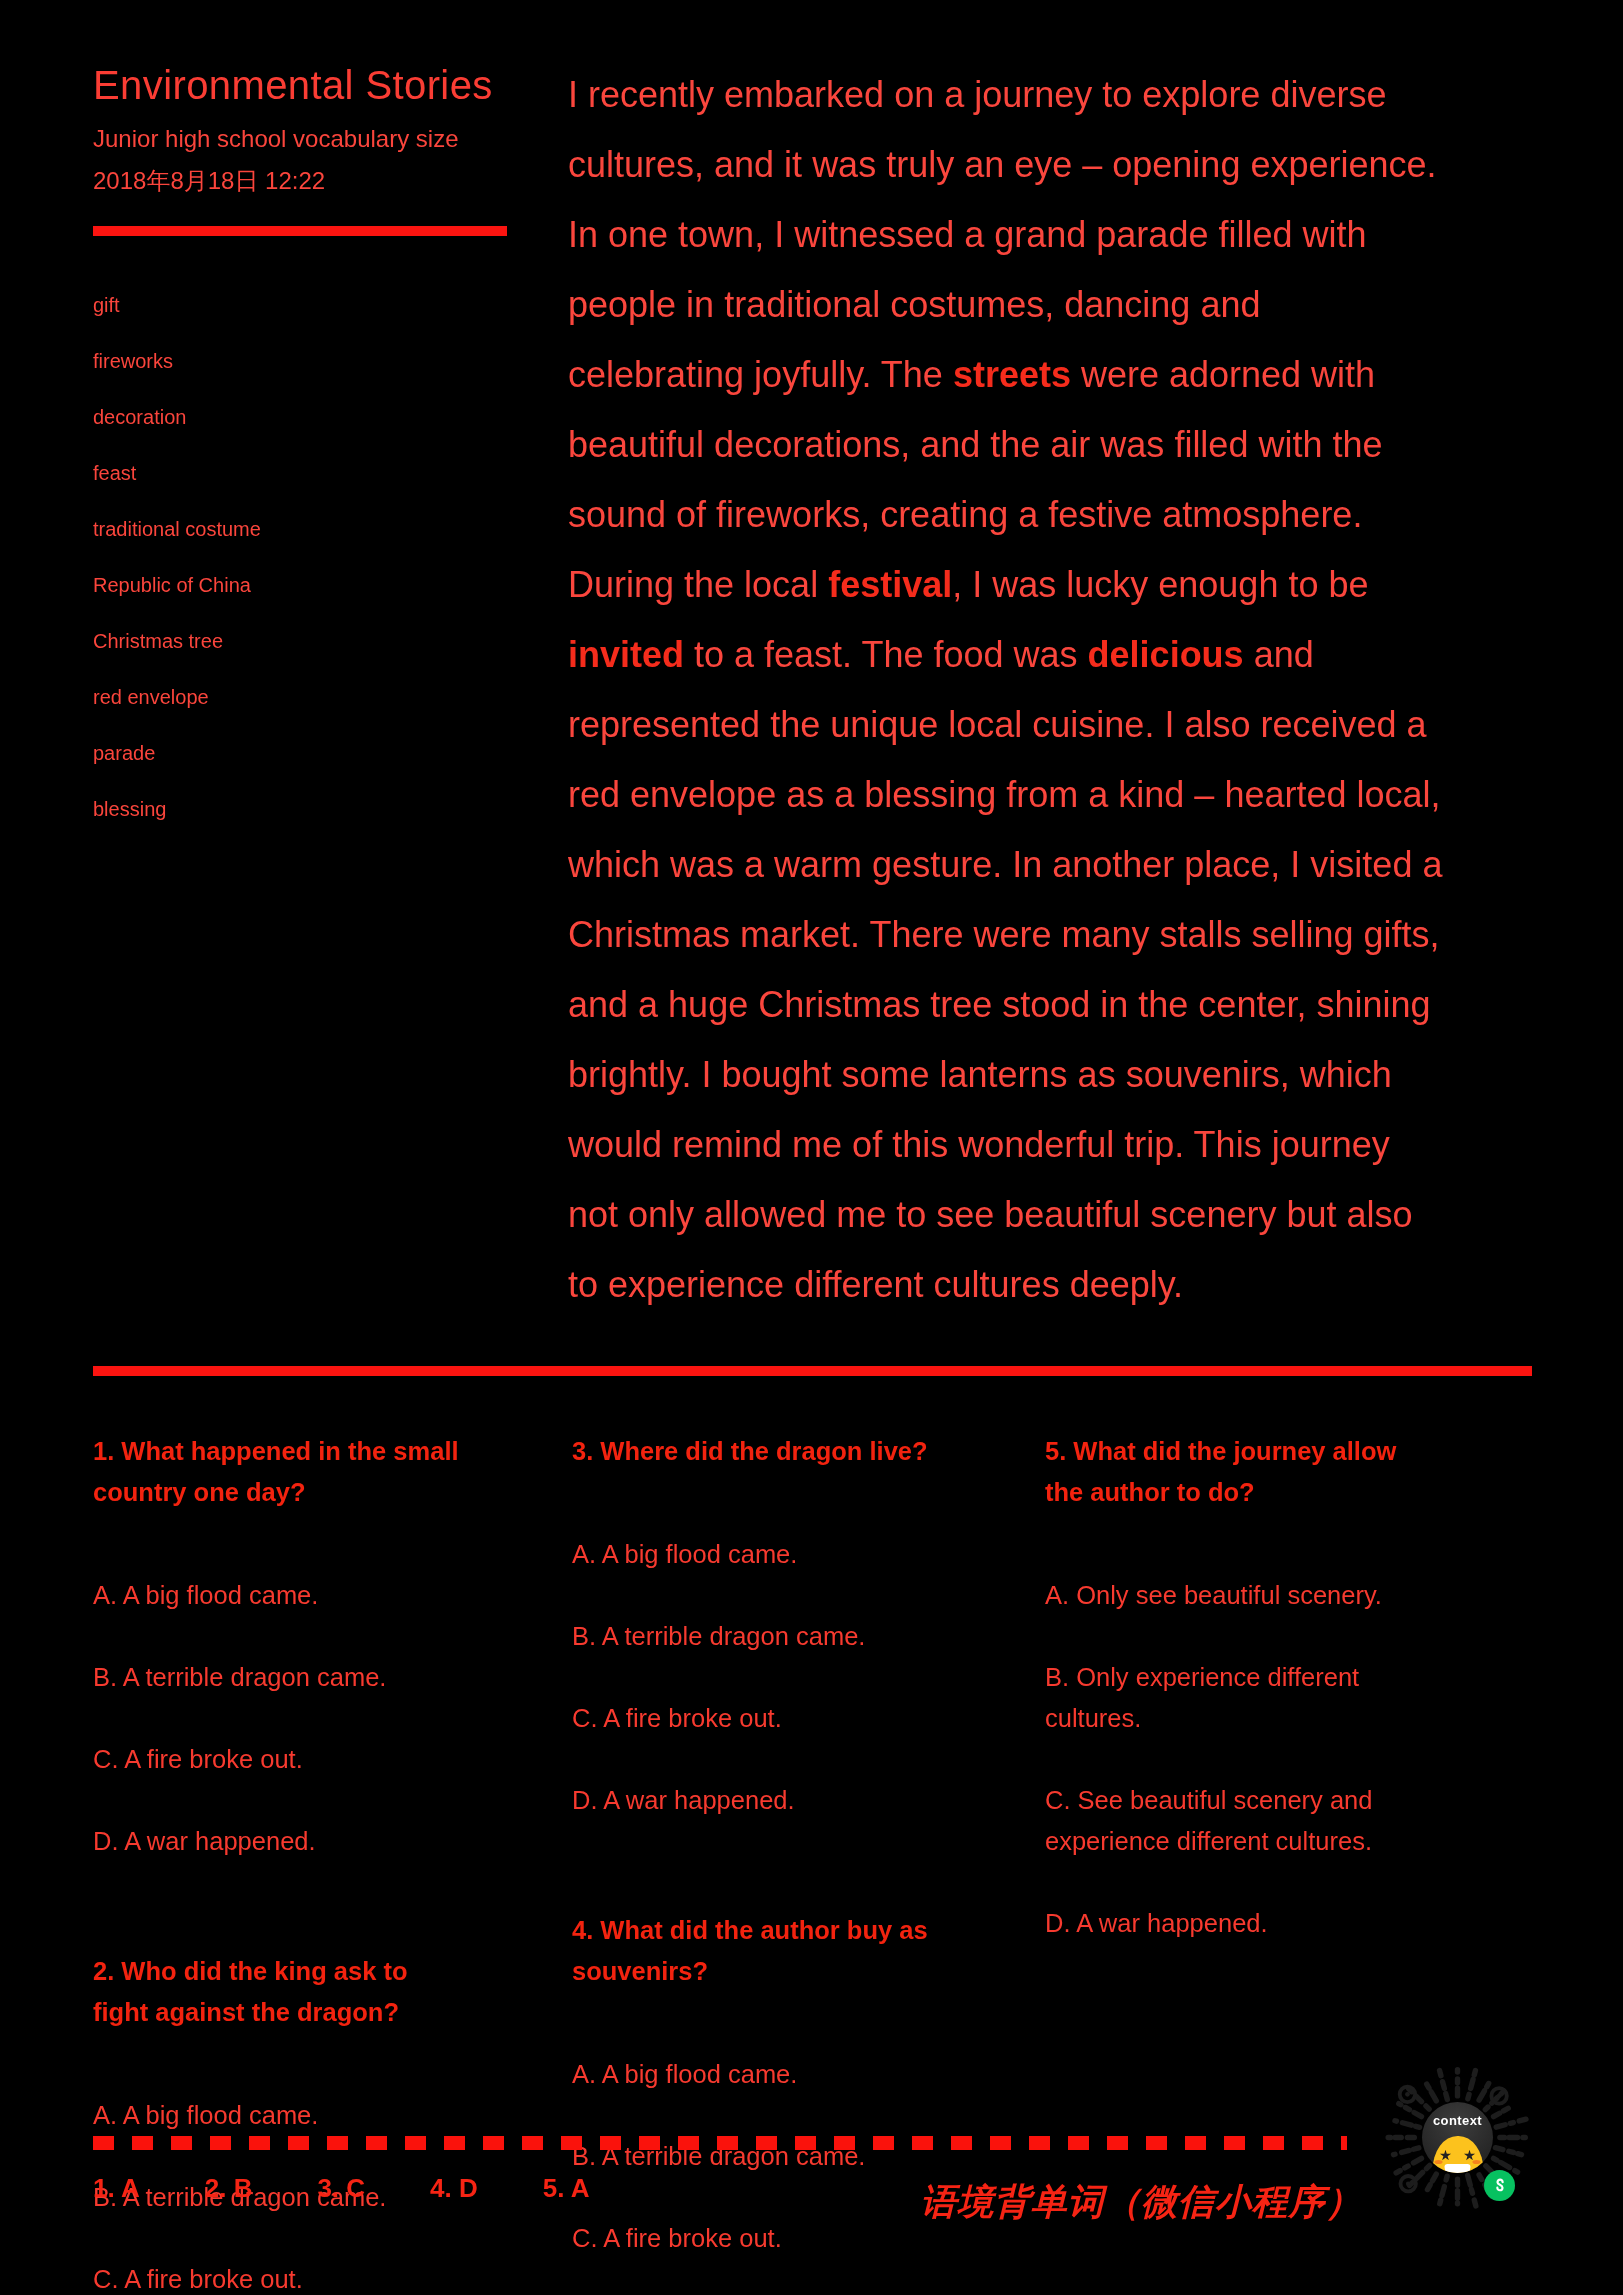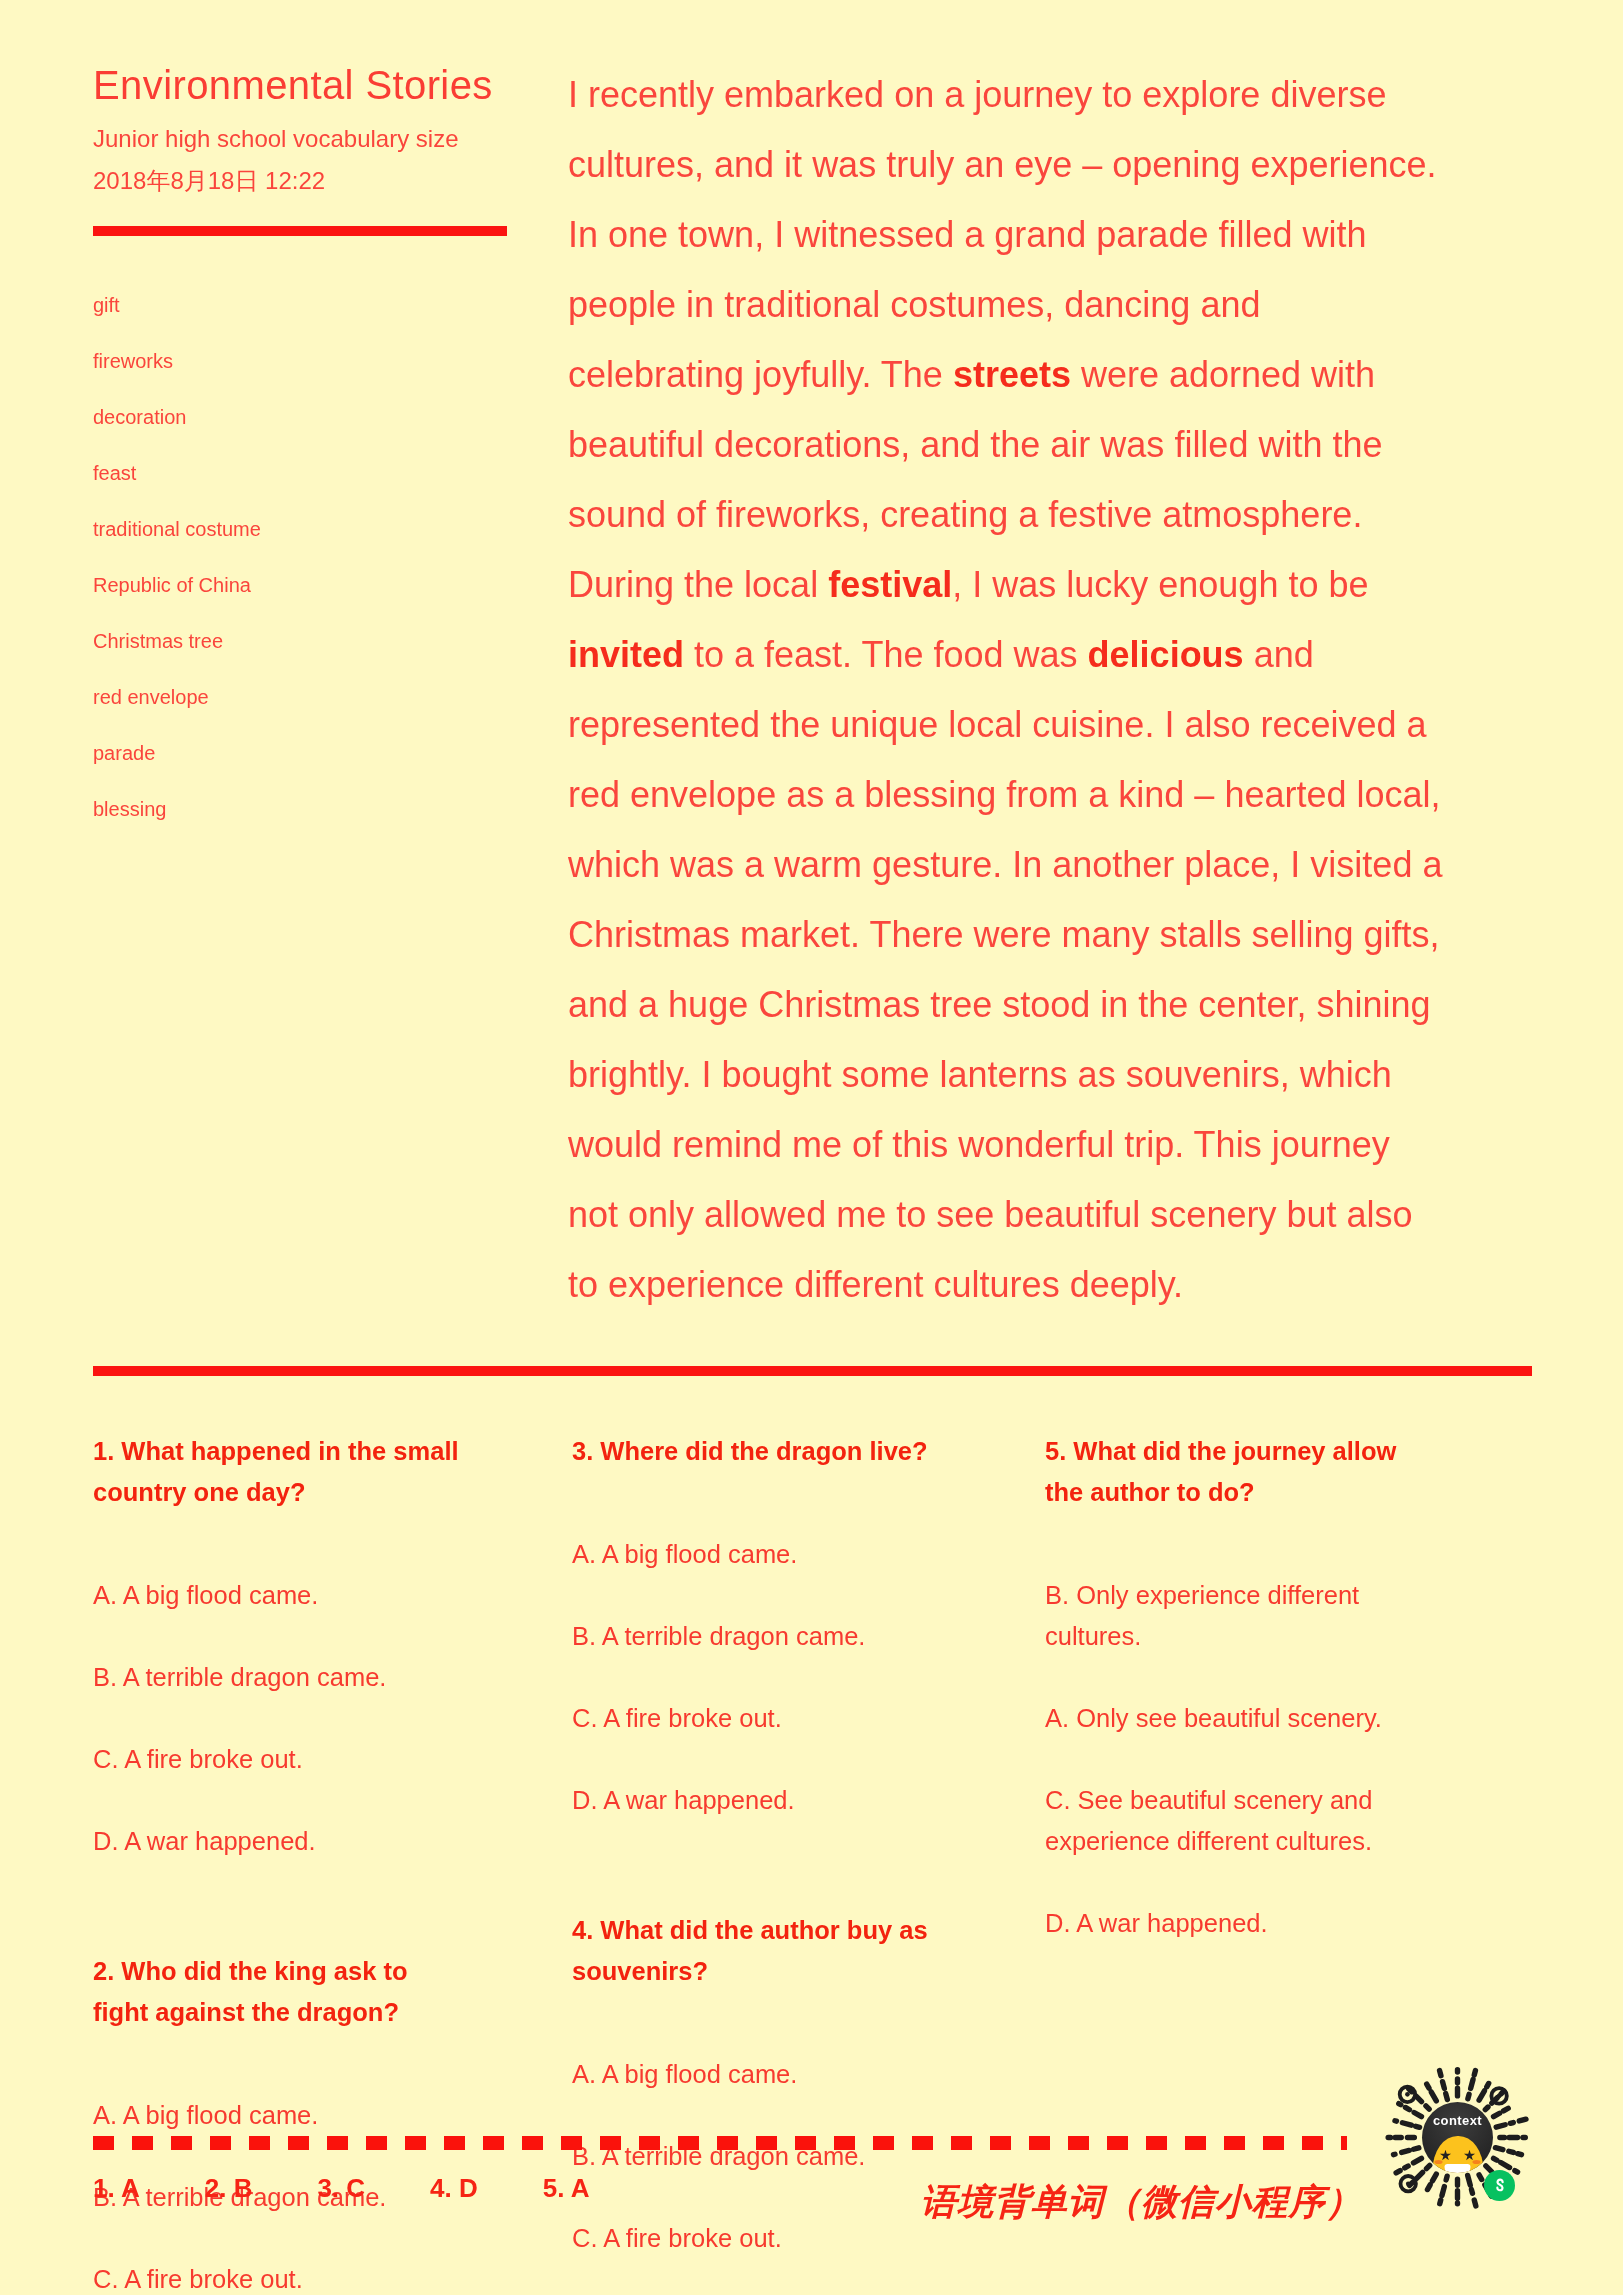--- a/index.html
+++ b/index.html
@@ -1,19 +1,19 @@
 <!DOCTYPE html>
 <html style="font-size:12.4px"><head>
 <meta charset="utf-8">
 <style>
   html,body{margin:0;padding:0;background:#ffffff;}
   #page{
     position:relative;
     width:1623px;height:2295px;
-    background:#fef9c3;
+    background:#000000;
     font-family:"Liberation Sans","DejaVu Sans",sans-serif;
     overflow:hidden;
   }
   
   .doc-title{
     position:absolute;left:93px;top:63px;
     font-size:40px;font-weight:400;letter-spacing:0.4px;
     color:#fa3d34;
   }
   .doc-subtitle{
@@ -183,23 +183,23 @@
         
       </ul>
     </div>
   </div>
 
   <div class="qcol c3">
     <div class="question">
       <p class="q-title">5. What did the journey allow
 the author to do?</p>
       <ul class="q-options">
+        <li>A. Only see beautiful scenery.</li>
         <li>B. Only experience different
 cultures.</li>
-        <li>A. Only see beautiful scenery.</li>
         <li>C. See beautiful scenery and
 experience different cultures.</li>
         <li>D. A war happened.</li>
       </ul>
     </div>
   </div>
 
   <div class="rule-dashed"></div>
 
   <div class="answer-key">

